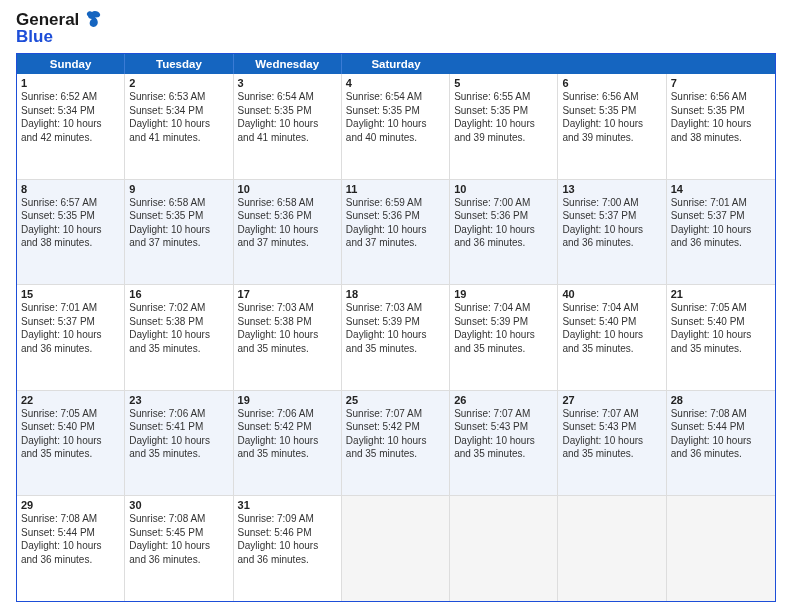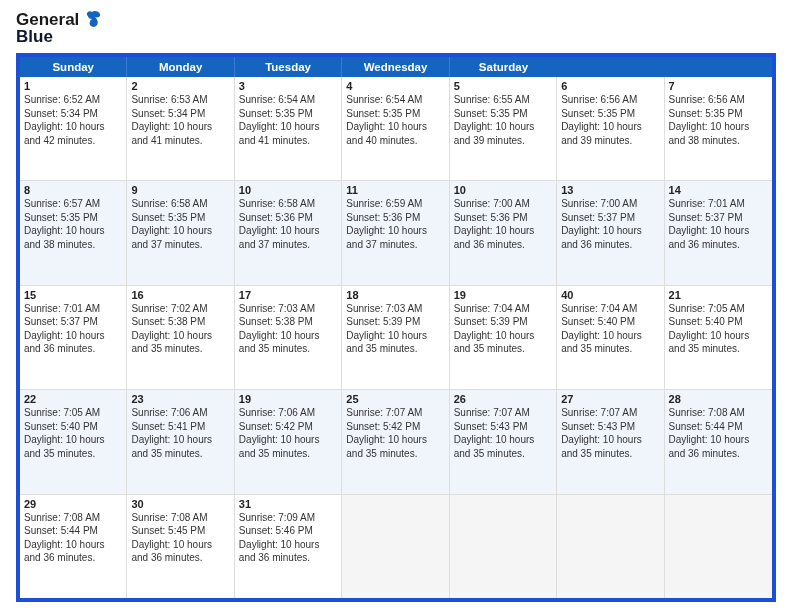--- a/index.html
+++ b/index.html
@@ -43,21 +43,21 @@
     }
     .subtitle {
       font-size: 14px;
       color: #555;
       margin-top: 2px;
     }
     .calendar {
       flex: 1;
       display: flex;
       flex-direction: column;
-      border: 4px solid #1d4ed8;
+      border: 1px solid #1d4ed8;
     }
     .cal-header-row {
       display: grid;
       grid-template-columns: repeat(7, 1fr);
       background: #1565c0;
     }
     .cal-header-cell {
       color: #fff;
       font-weight: bold;
       font-size: 11.5px;
@@ -111,34 +111,33 @@
     <div class="logo">
       <div class="logo-row">
         <div>
           <div style="display:flex;align-items:center;">
             <span style="font-size:17px;font-weight:bold;color:#1a1a1a;">General</span>
             <svg width="22" height="22" viewBox="0 0 22 22" style="margin-left:2px;margin-top:-2px;">
               <path d="M11 4 C13 2, 18 3, 19 6 C20 9, 16 10, 14 9 C16 11, 18 14, 16 17 C14 20, 10 19, 9 17 C8 15, 9 12, 11 11 C9 11, 7 10, 7 8 C7 6, 9 5, 11 4Z" fill="#1565c0"></path>
               <path d="M11 4 C9 2, 5 4, 6 7 C7 9, 10 9, 11 8" fill="#1565c0"></path>
             </svg>
           </div>
-          <div style="font-size:17px;font-weight:bold;color:#0f172a;margin-top:-3px;">Blue</div>
+          <div style="font-size:17px;font-weight:bold;color:#1d4ed8;margin-top:-3px;">Blue</div>
         </div>
       </div>
     </div>
     <div class="title-block">
       <div class="main-title"></div>
       <div class="subtitle"></div>
     </div>
   </div>
 
   <div class="calendar">
     <div class="cal-header-row">
     <div class="cal-header-cell">Sunday</div>
-        <div class="cal-header-cell">Monday</div>
         <div class="cal-header-cell">Tuesday</div>
         <div class="cal-header-cell">Wednesday</div>
         <div class="cal-header-cell">Saturday</div>
       </div>
     <div class="cal-body">
     <div class="cal-row">
           <div class="cal-cell">
             <span class="day-num">1</span>
             <div class="cell-text">Sunrise: 6:52 AM<br>Sunset: 5:34 PM<br>Daylight: 10 hours<br>and 42 minutes.</div>
           </div>

